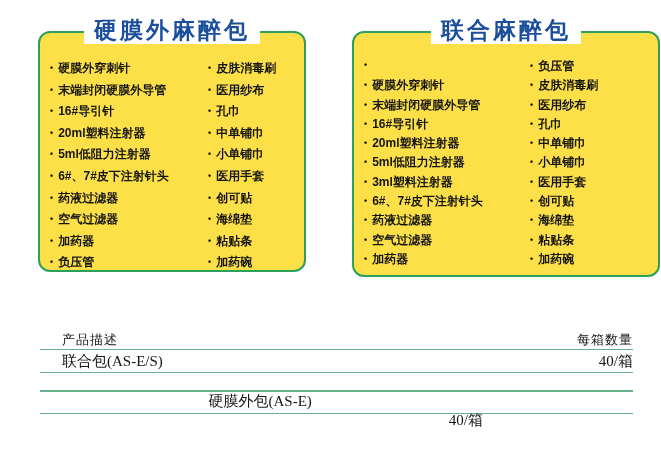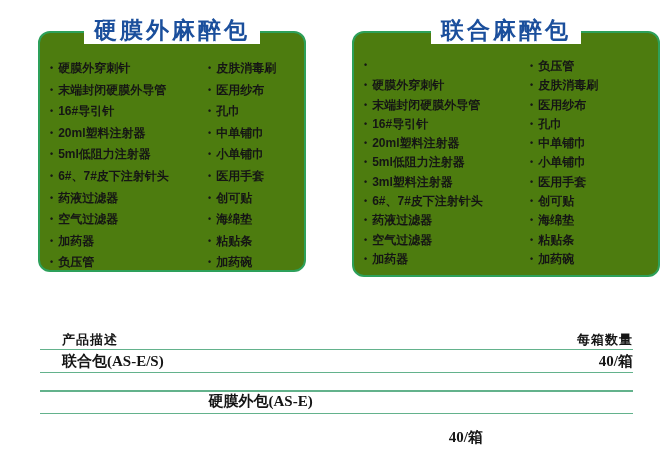--- a/index.html
+++ b/index.html
@@ -17,21 +17,21 @@
     position: relative;
     overflow: hidden;
     color: var(--text-dark);
   }
 
   
   .kit-box {
     position: absolute;
     border: 2px solid var(--border-green);
     border-radius: 12px;
-    background: #4d7c0f;
+    background: #fde047;
   }
   #kit-left  { left: 38px;  top: 31px; width: 268px; height: 241px; }
   #kit-right { left: 352px; top: 31px; width: 308px; height: 246px; }
 
   .kit-title {
     position: absolute;
     top: -15px; left: 50%;
     transform: translateX(-50%);
     background: #ffffff;
     padding: 0 10px;
@@ -79,31 +79,30 @@
     width: 593px;
     font-family: "Liberation Serif", serif;
   }
   .t-row { display: flex; align-items: center; }
   .t-col1 { width: 300px; padding-left: 22px; }
   .t-col2 { width: 293px; text-align: right; }
 
   .t-header {
     height: 19px;
     border-bottom: 1.5px solid var(--line-green);
-    font-weight: bold;
+    font-weight: normal;
     font-size: 13px;
     letter-spacing: 1px;
     gap: 37px;
   }
   .t-data {
     height: 23px;
     border-bottom: 1.5px solid var(--line-green);
-    font-weight: bold;
+    font-weight: normal;
     font-size: 15px;
-    gap: 17px;
   }
   .t-spacer {
     height: 19px;
     border-bottom: 2px solid var(--line-green);
   }
   .t-data.second { height: 22px; flex-direction: column; }
 </style>
 </head>
 <body>
 

